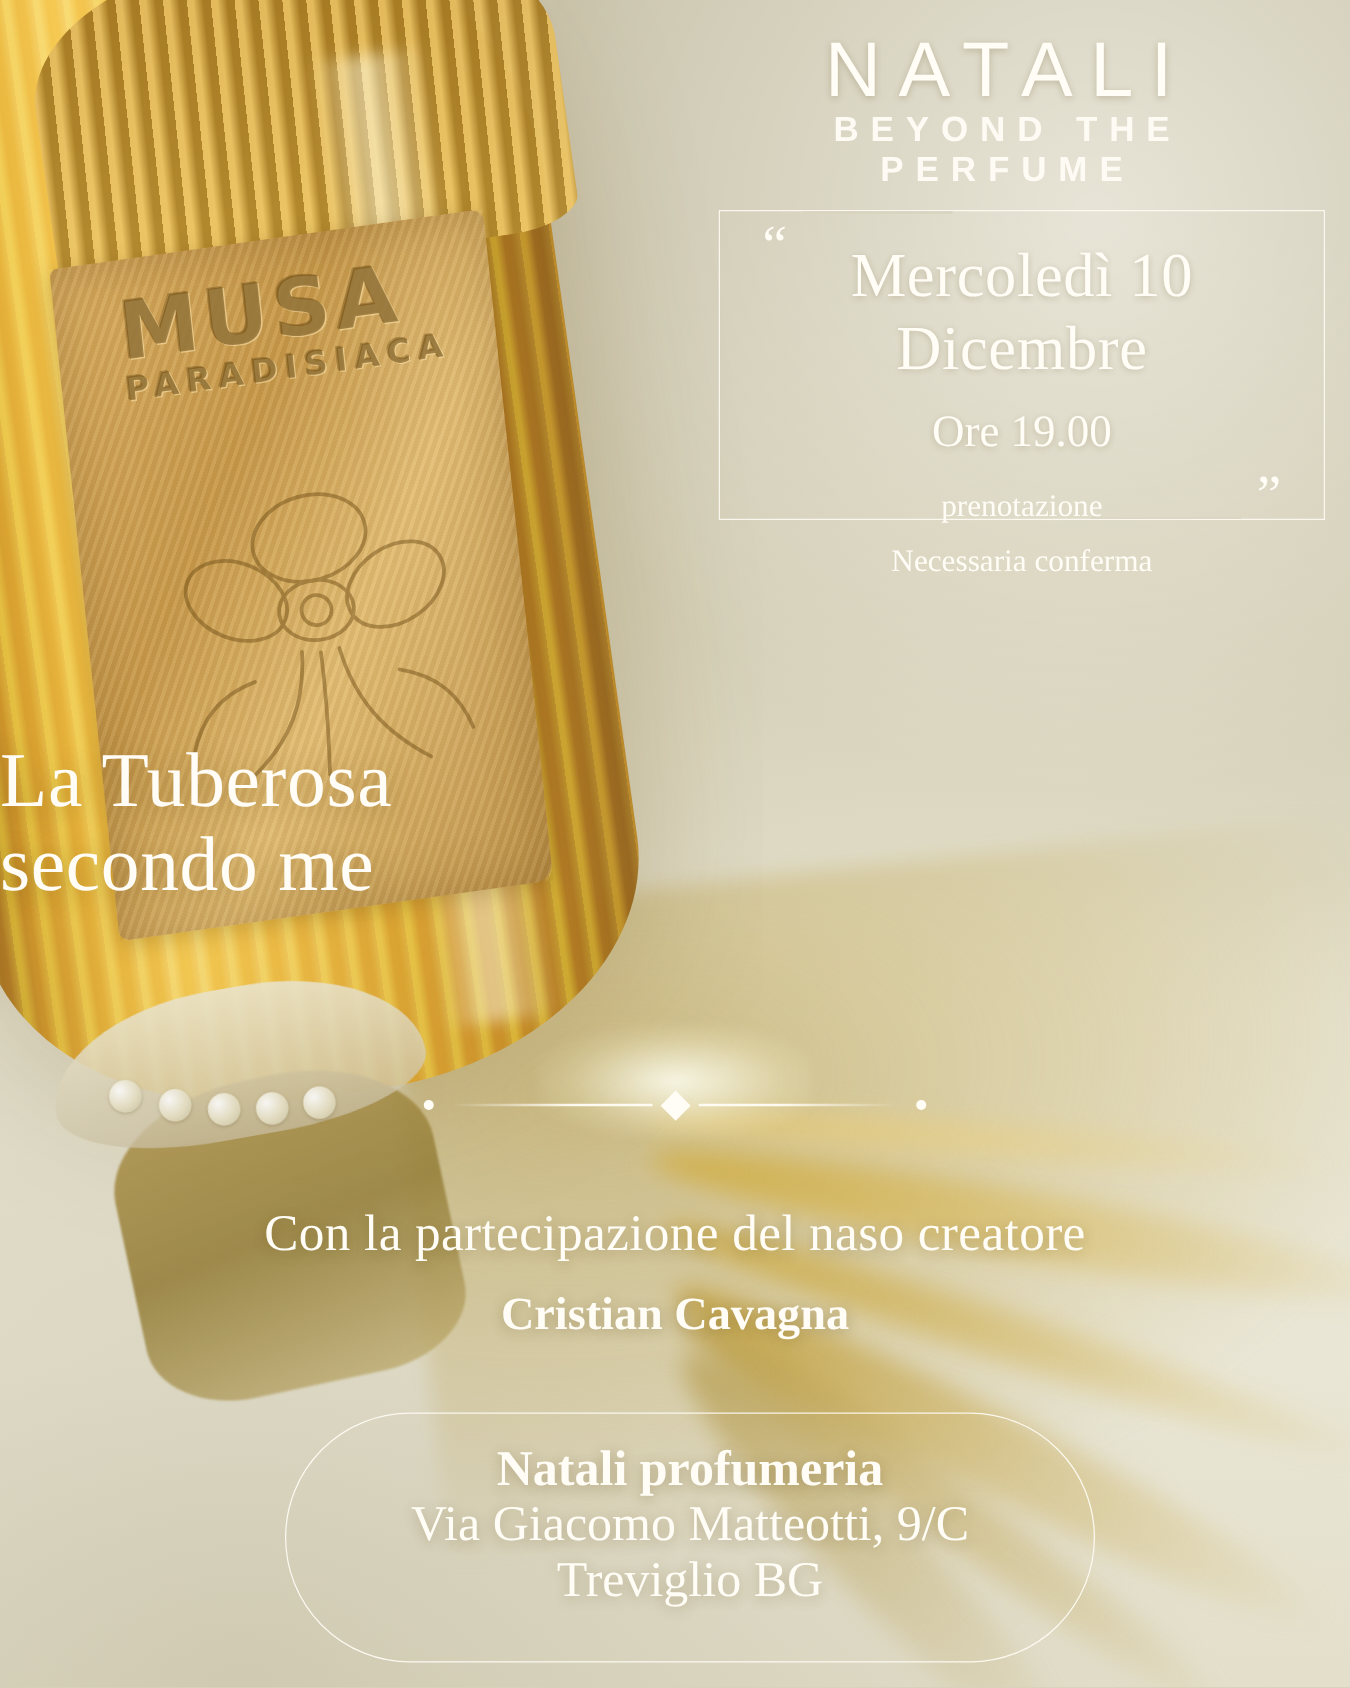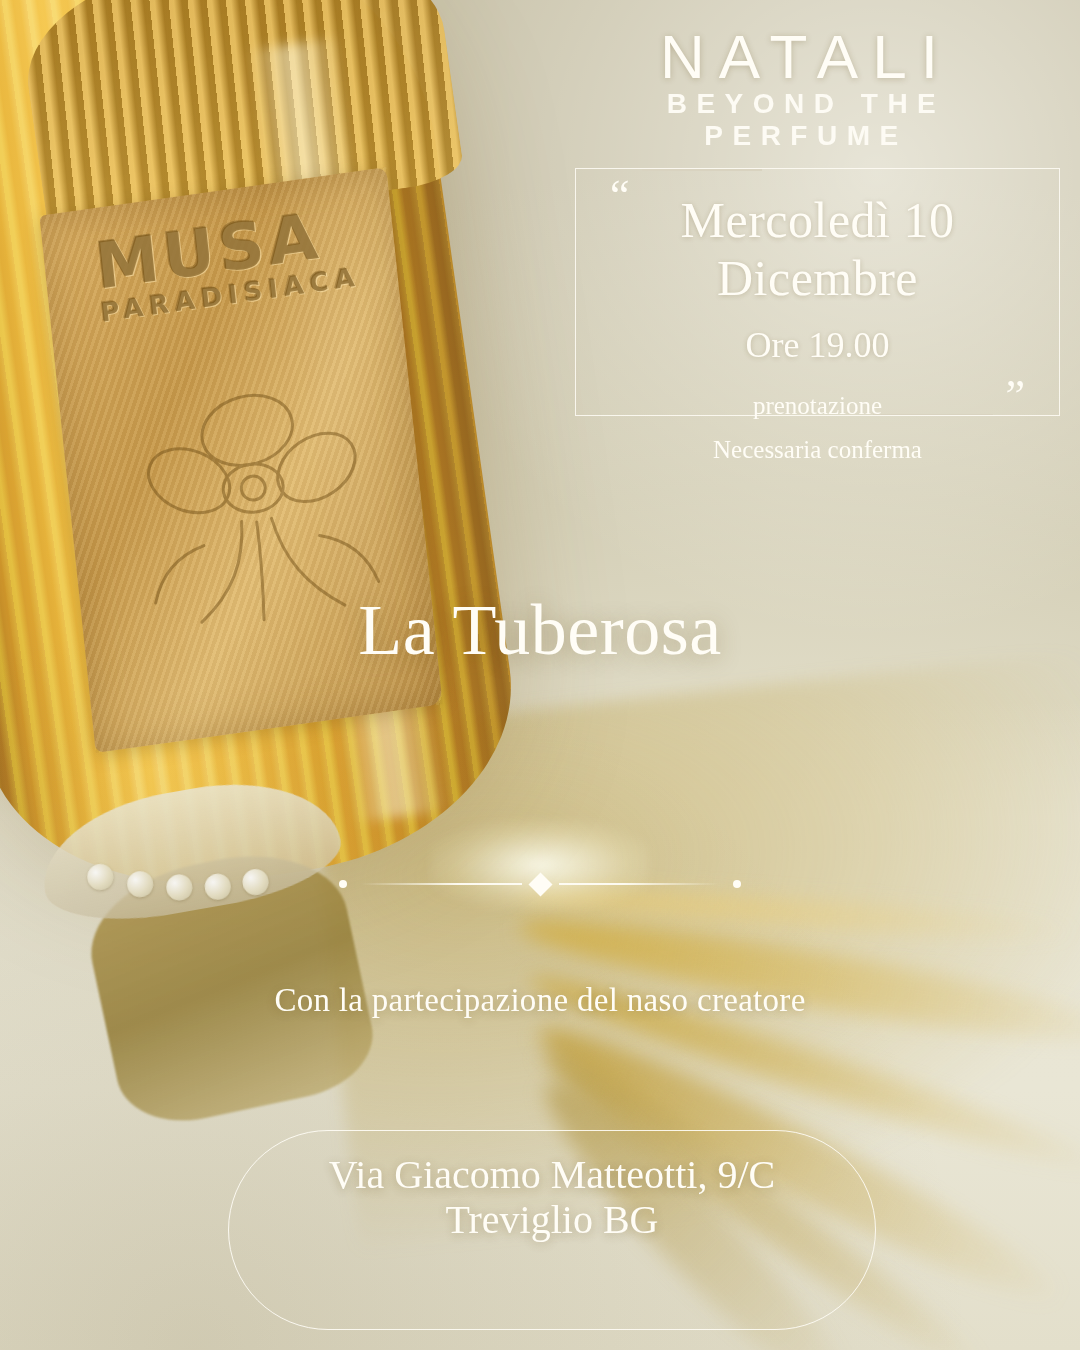--- a/index.html
+++ b/index.html
@@ -257,24 +257,23 @@
     margin-top: 17px;
   }
   .info-note {
     font-size: 25px;
     line-height: 1.75;
   }
 
   .headline {
     position: absolute;
     left: 0; right: 0; top: 595px;
-    text-align: center;
     color: #fffdf6;
     font-family: "Liberation Serif", serif;
-    font-size: 72px;
+    font-size: 62px;
     line-height: 0.98;
     letter-spacing: 0.5px;
     text-shadow: 0 3px 22px rgba(96,74,20,0.35);
   }
   .headline .l2 { display: block; margin-top: 6px; }
 
   .divider {
     position: absolute;
     left: 50%; top: 872px;
     transform: translateX(-50%);
@@ -299,24 +298,23 @@
     margin: 0 10px;
   }
 
   .credit {
     position: absolute;
     left: 0; right: 0; top: 962px;
     text-align: center;
     color: #fffdf6;
   }
   .credit-line {
-    font-size: 33px;
+    font-size: 41px;
     letter-spacing: 0.3px;
     text-shadow: 0 2px 10px rgba(96,74,20,0.3);
-    margin-top: 20px;
   }
   .credit-name {
     margin-top: 20px;
     font-size: 37px;
     font-weight: 700;
     text-shadow: 0 2px 10px rgba(96,74,20,0.3);
   }
 
   .venue {
     position: absolute;
@@ -416,32 +414,35 @@
     <div class="info-date">Mercoledì 10 Dicembre</div>
     <div class="info-time">Ore 19.00</div>
     <div class="info-note">prenotazione</div>
     <div class="info-note">Necessaria conferma</div>
     <span class="q-line-bot"></span>
     <span class="quote q-close">”</span>
   </div>
 
   <div class="headline">
     <span class="l1">La Tuberosa</span>
+    <span class="l2">secondo me</span>
   </div>
 
   <div class="divider">
     <span class="dot"></span>
     <span class="bar"></span>
     <span class="diamond"></span>
     <span class="bar right"></span>
     <span class="dot"></span>
   </div>
 
   <div class="credit">
     <div class="credit-line">Con la partecipazione del naso creatore</div>
+    <div class="credit-name">Cristian Cavagna</div>
   </div>
 
   <div class="venue">
+    <div class="venue-name">Natali profumeria</div>
     <div class="venue-addr">Via Giacomo Matteotti, 9/C</div>
     <div class="venue-city">Treviglio BG</div>
   </div>
 
 </div>
 
 </body></html>

